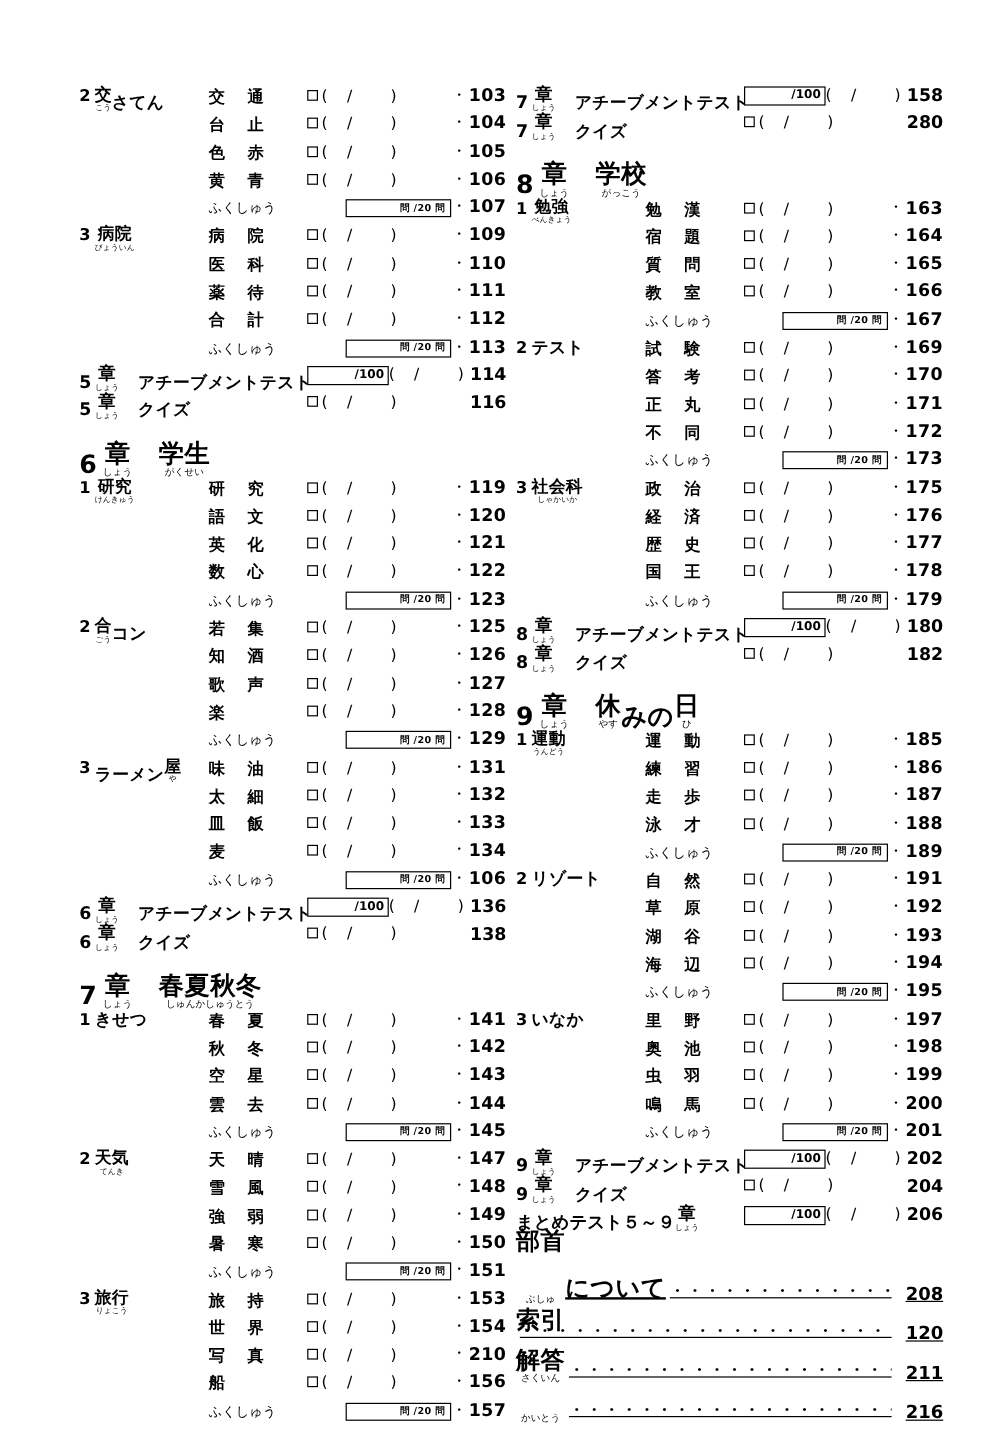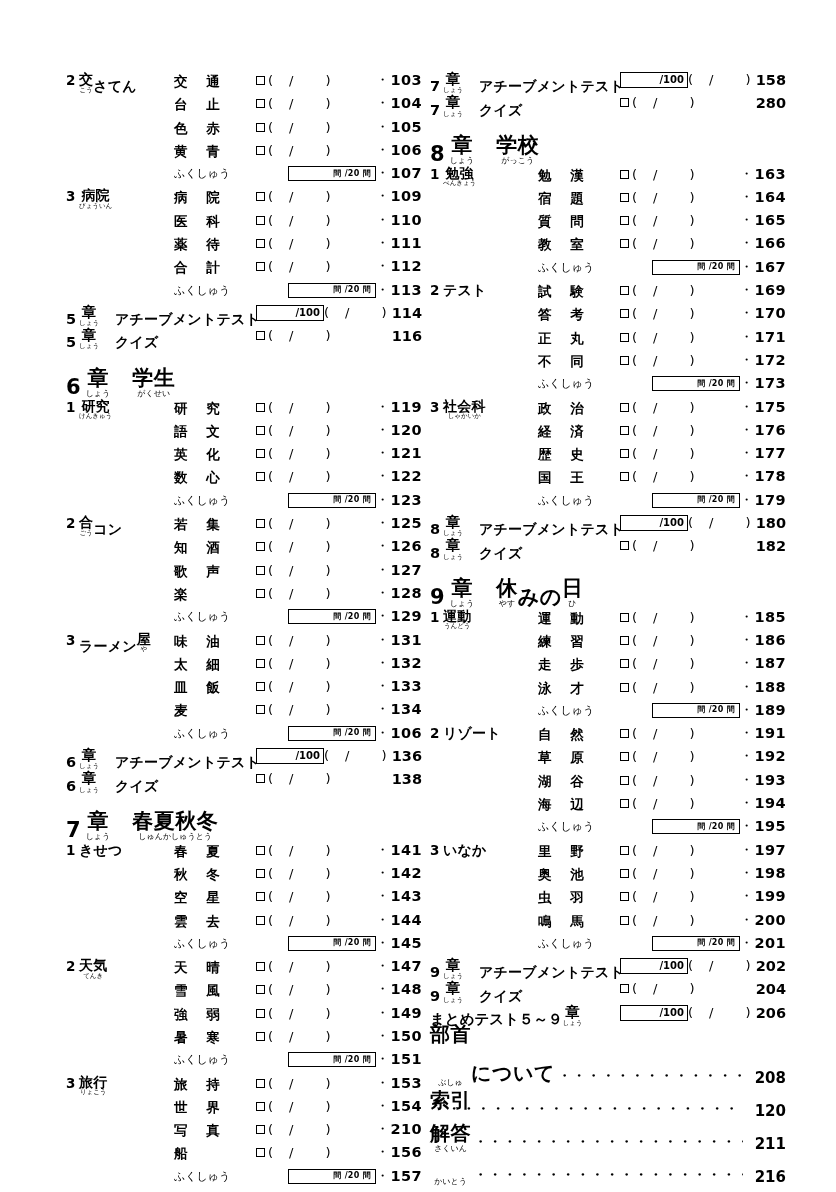--- a/index.html
+++ b/index.html
@@ -219,20 +219,21 @@
 
   .spacer-lg { height: 26px; }
 
   
   .foot {
     display: flex;
     align-items: flex-end;
     height: 33px;
     font-size: 20px;
     font-weight: bold;
+    text-decoration: underline;
   }
   .foot-title { white-space: nowrap; letter-spacing: 0.5px; }
   .foot-lead {
     flex: 1 1 auto;
     overflow: hidden;
     height: 20px;
     padding: 0 3px;
   }
   .foot-lead .dots { font-size: 13px; letter-spacing: 1.6px; }
   .foot-page {

